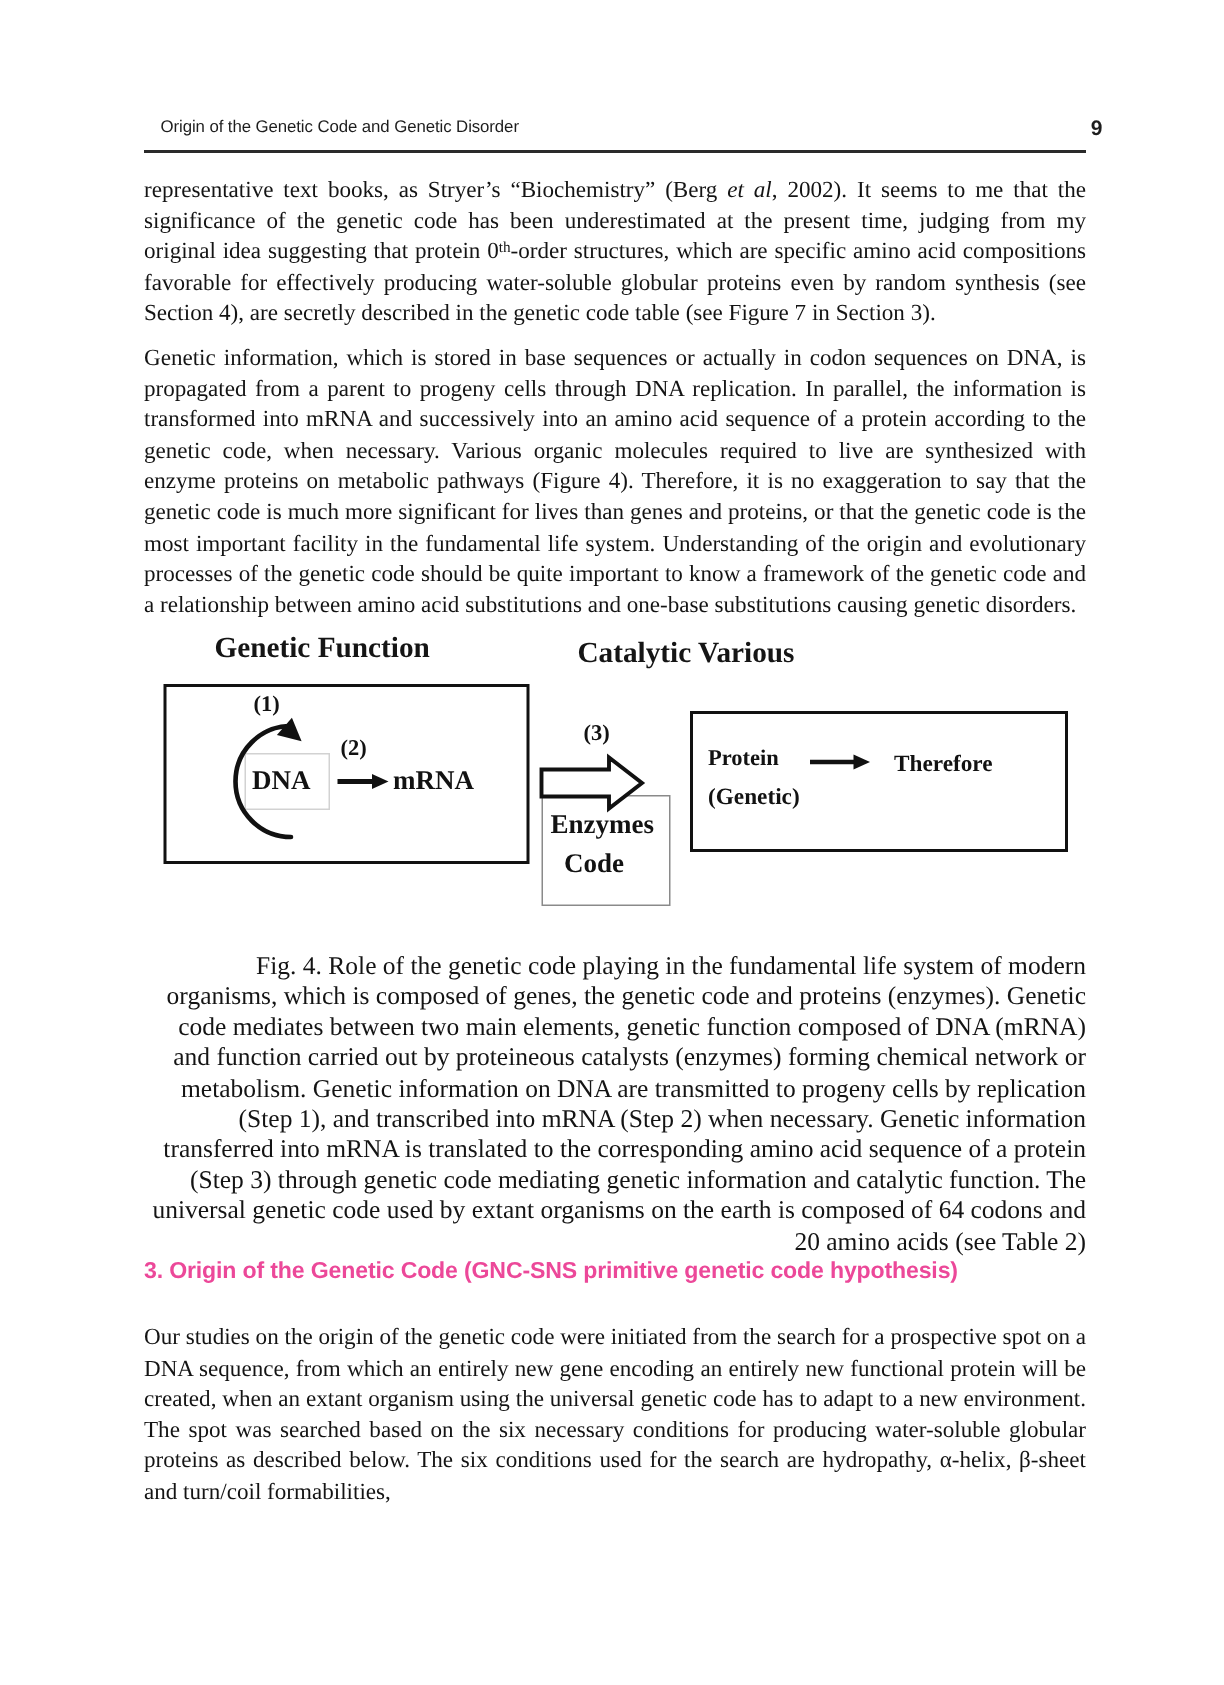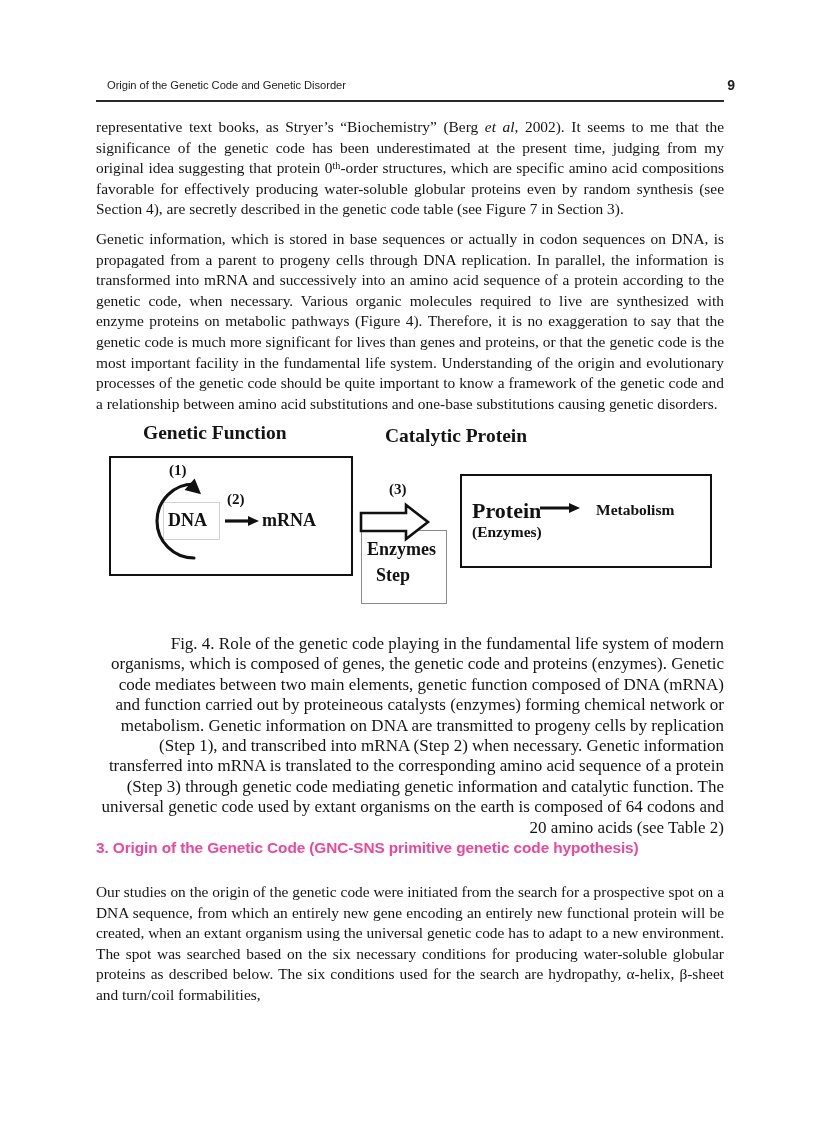--- a/index.html
+++ b/index.html
@@ -149,21 +149,21 @@
     color: #121212;
     white-space: nowrap;
   }
   #label-dna      { left: 72px;  top: 97px; font-size: 18px; }
   #label-mrna     { left: 166px; top: 97px; font-size: 18px; }
   #label-step1    { left: 73px;  top: 49px; font-size: 15px; }
   #label-step2    { left: 131px; top: 78px; font-size: 15px; }
   #label-step3    { left: 293px; top: 68px; font-size: 15px; }
   #label-gc-1     { left: 271px; top: 126px; font-size: 18px; }
   #label-gc-2     { left: 280px; top: 152px; font-size: 18px; }
-  #label-protein  { left: 376px; top: 85px;  font-size: 22px; text-align: right; }
+  #label-protein  { left: 376px; top: 85px;  font-size: 15px; text-align: right; }
   #label-enzymes  { left: 376px; top: 110px; font-size: 15.5px; }
   #label-metabolism { left: 500px; top: 88px; font-size: 15.5px; }
 
   .fig-svg {
     position: absolute;
     left: 0; top: 0;
     width: 628px;
     height: 200px;
     overflow: visible;
   }
@@ -210,21 +210,21 @@
     <p class="body"><span>representative text books, as Stryer’s “Biochemistry” (Berg </span><span class="ital">et al</span><span>, 2002). It seems to me that the significance of the genetic code has been underestimated at the present time, judging from my original idea suggesting that protein 0</span><sup class="ord">th</sup><span>-order structures, which are specific amino acid compositions favorable for effectively producing water-soluble globular proteins even by random synthesis (see Section 4), are secretly described in the genetic code table (see Figure 7 in Section 3).</span></p>
   </div>
 
   <div class="col" id="para-2">
     <p class="body">Genetic information, which is stored in base sequences or actually in codon sequences on DNA, is propagated from a parent to progeny cells through DNA replication. In parallel, the information is transformed into mRNA and successively into an amino acid sequence of a protein according to the genetic code, when necessary. Various organic molecules required to live are synthesized with enzyme proteins on metabolic pathways (Figure 4). Therefore, it is no exaggeration to say that the genetic code is much more significant for lives than genes and proteins, or that the genetic code is the most important facility in the fundamental life system. Understanding of the origin and evolutionary processes of the genetic code should be quite important to know a framework of the genetic code and a relationship between amino acid substitutions and one-base substitutions causing genetic disorders.</p>
   </div>
 
   <div class="figure-area">
 
     <div class="fig-heading" id="fig-head-genetic">Genetic Function</div>
-    <div class="fig-heading" id="fig-head-catalytic">Catalytic Protein</div>
+    <div class="fig-heading" id="fig-head-catalytic">Catalytic Various</div>
 
     <div class="fig-box" id="box-genetic-function"></div>
     <div class="fig-box" id="box-dna"></div>
     <div class="fig-box" id="box-genetic-code"></div>
     <div class="fig-box" id="box-protein"></div>
 
     <svg class="fig-svg" viewBox="0 0 628 200">
 
       <g>
         <path d="M 98 71 A 33 33 0 1 0 98 145" fill="none" stroke="#111111" stroke-width="3.1" stroke-linecap="round"></path>
@@ -246,24 +246,24 @@
         <polygon points="484,95 473,90 473,100" fill="#111111"></polygon>
       </g>
     </svg>
 
     <div class="fig-label" id="label-step1">(1)</div>
     <div class="fig-label" id="label-step2">(2)</div>
     <div class="fig-label" id="label-step3">(3)</div>
     <div class="fig-label" id="label-dna">DNA</div>
     <div class="fig-label" id="label-mrna">mRNA</div>
     <div class="fig-label" id="label-gc-1">Enzymes</div>
-    <div class="fig-label" id="label-gc-2">Step</div>
+    <div class="fig-label" id="label-gc-2">Code</div>
     <div class="fig-label" id="label-protein">Protein</div>
-    <div class="fig-label" id="label-enzymes">(Enzymes)</div>
-    <div class="fig-label" id="label-metabolism">Metabolism</div>
+    <div class="fig-label" id="label-enzymes">(Genetic)</div>
+    <div class="fig-label" id="label-metabolism">Therefore</div>
   </div>
 
   <div class="col" id="fig-caption">
     <p class="caption">Fig. 4. Role of the genetic code playing in the fundamental life system of modern organisms, which is composed of genes, the genetic code and proteins (enzymes). Genetic code mediates between two main elements, genetic function composed of DNA (mRNA) and function carried out by proteineous catalysts (enzymes) forming chemical network or metabolism. Genetic information on DNA are transmitted to progeny cells by replication (Step 1), and transcribed into mRNA (Step 2) when necessary. Genetic information transferred into mRNA is translated to the corresponding amino acid sequence of a protein (Step 3) through genetic code mediating genetic information and catalytic function. The universal genetic code used by extant organisms on the earth is composed of 64 codons and 20 amino acids (see Table 2)</p>
   </div>
 
   <div class="col" id="section-heading">
     <h2 class="sect">3. Origin of the Genetic Code (GNC-SNS primitive genetic code hypothesis)</h2>
   </div>
 

